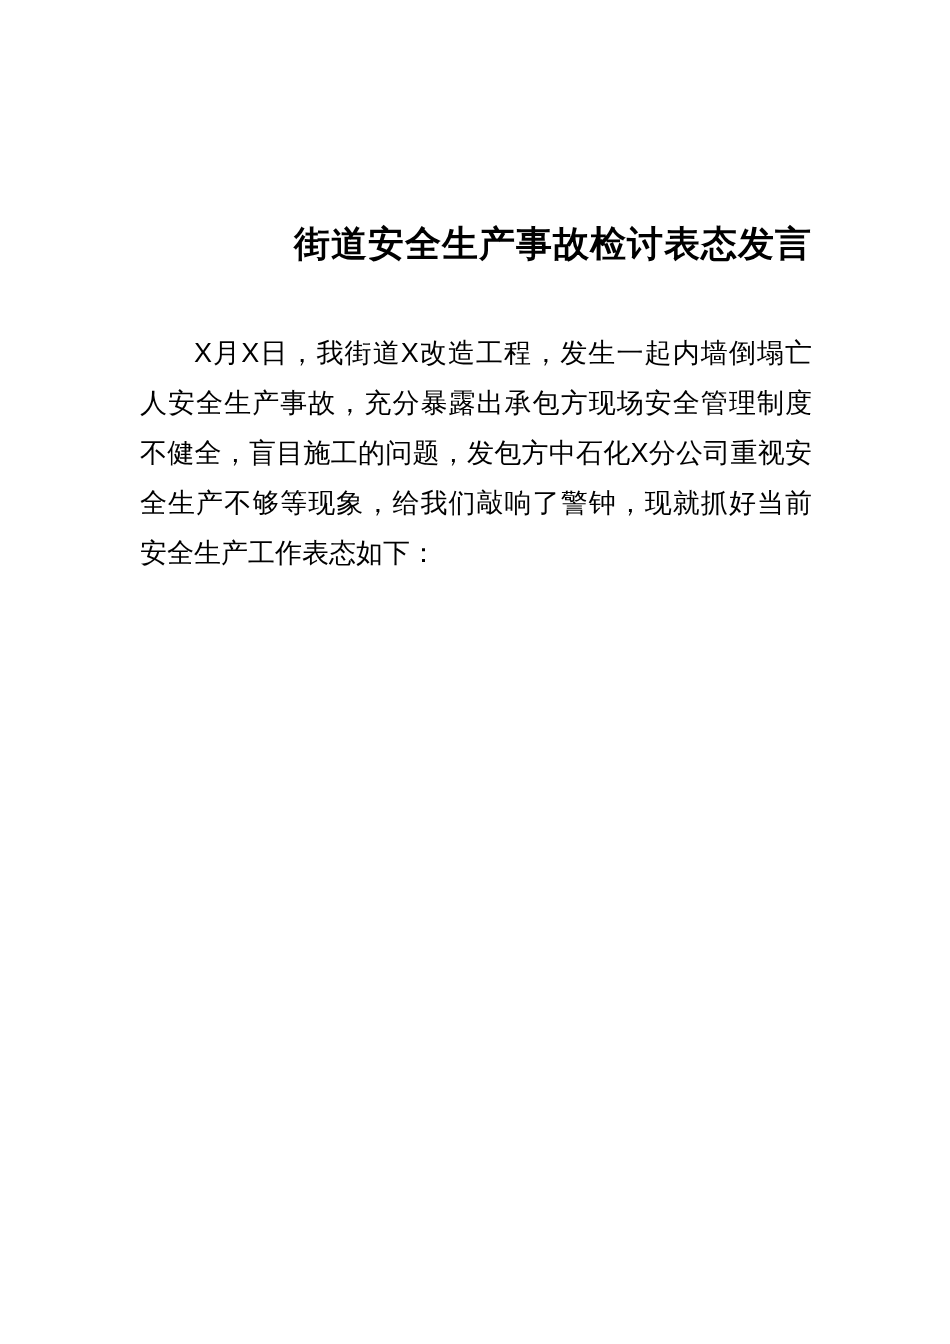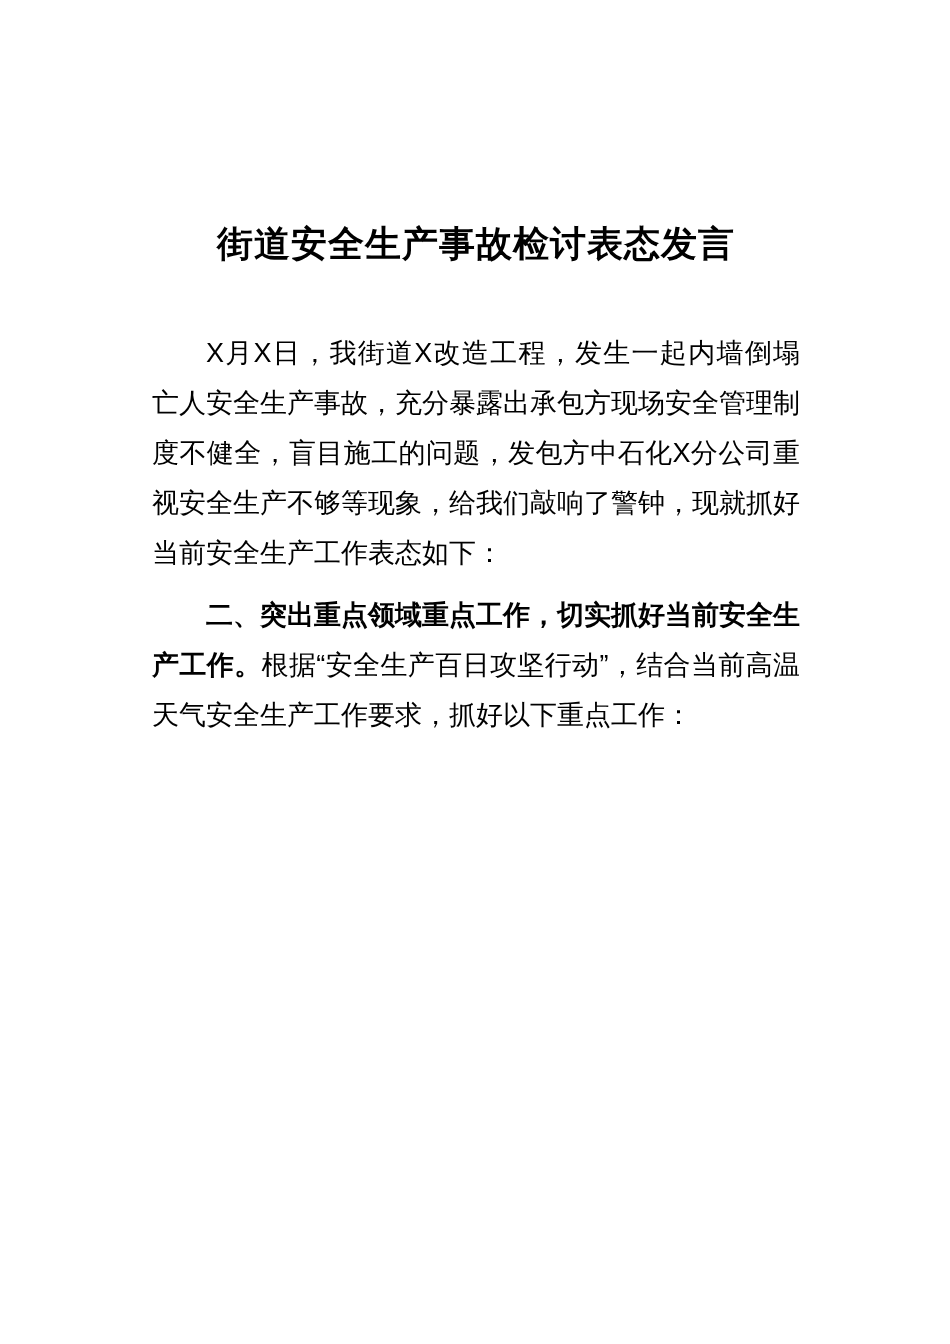--- a/index.html
+++ b/index.html
@@ -16,44 +16,43 @@
   .doc-page {
     box-sizing: border-box;
     width: 950px;
     height: 1344px;
     padding: 220px 138px 0 140px;
     background: #ffffff;
     overflow: hidden;
   }
   .doc-title {
     margin: 0;
-    text-align: center;
+    text-align: right;
     font-size: 36px;
     font-weight: 800;
     line-height: 48px;
     letter-spacing: 1px;
     color: #000000;
   }
   .doc-body {
     margin-top: 60px;
   }
   .doc-body p {
-    margin: 12px;
+    margin: 0;
     font-size: 27px;
     line-height: 50px;
     text-align: justify;
     text-indent: 2em;
     color: #000000;
   }
   .doc-body p span.seg-bold {
     font-weight: bold;
   }
 </style>
 </head>
 <body>
 
 <div class="doc-page">
   <h1 class="doc-title">街道安全生产事故检讨表态发言</h1>
   <div class="doc-body">
       <p><span>X月X日，我街道X改造工程，发生一起内墙倒塌亡人安全生产事故，充分暴露出承包方现场安全管理制度不健全，盲目施工的问题，发包方中石化X分公司重视安全生产不够等现象，给我们敲响了警钟，现就抓好当前安全生产工作表态如下：</span></p>
-      <p><span class="seg-bold">二、突出重点领域重点工作，切实抓好当前安全生产工作。</span><span>根据“安全生产百日攻坚行动”，结合当前高温天气安全生产工作要求，抓好以下重点工作：</span></p>
     </div>
 </div>
 
 </body></html>

